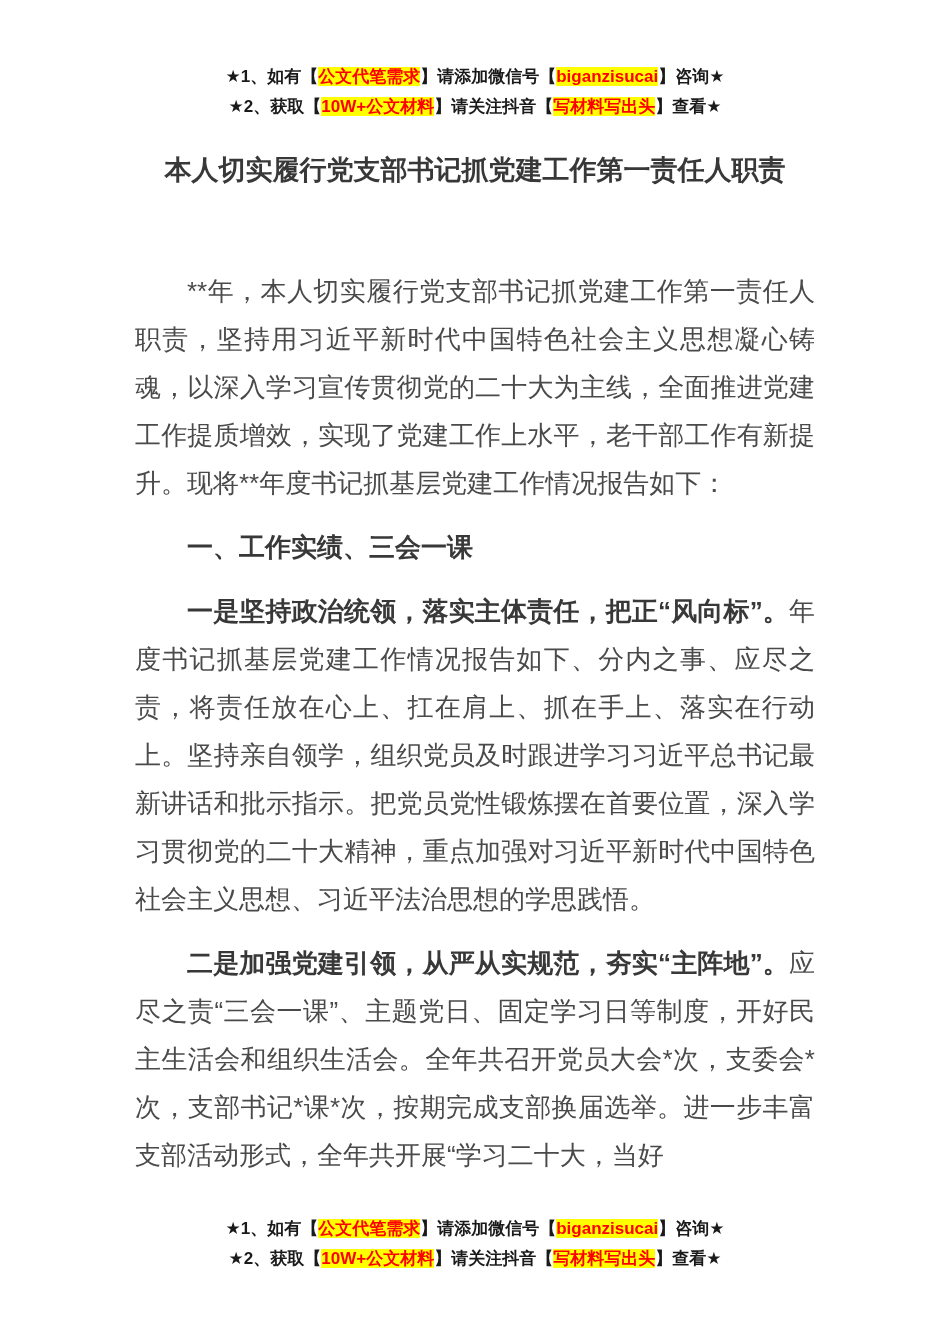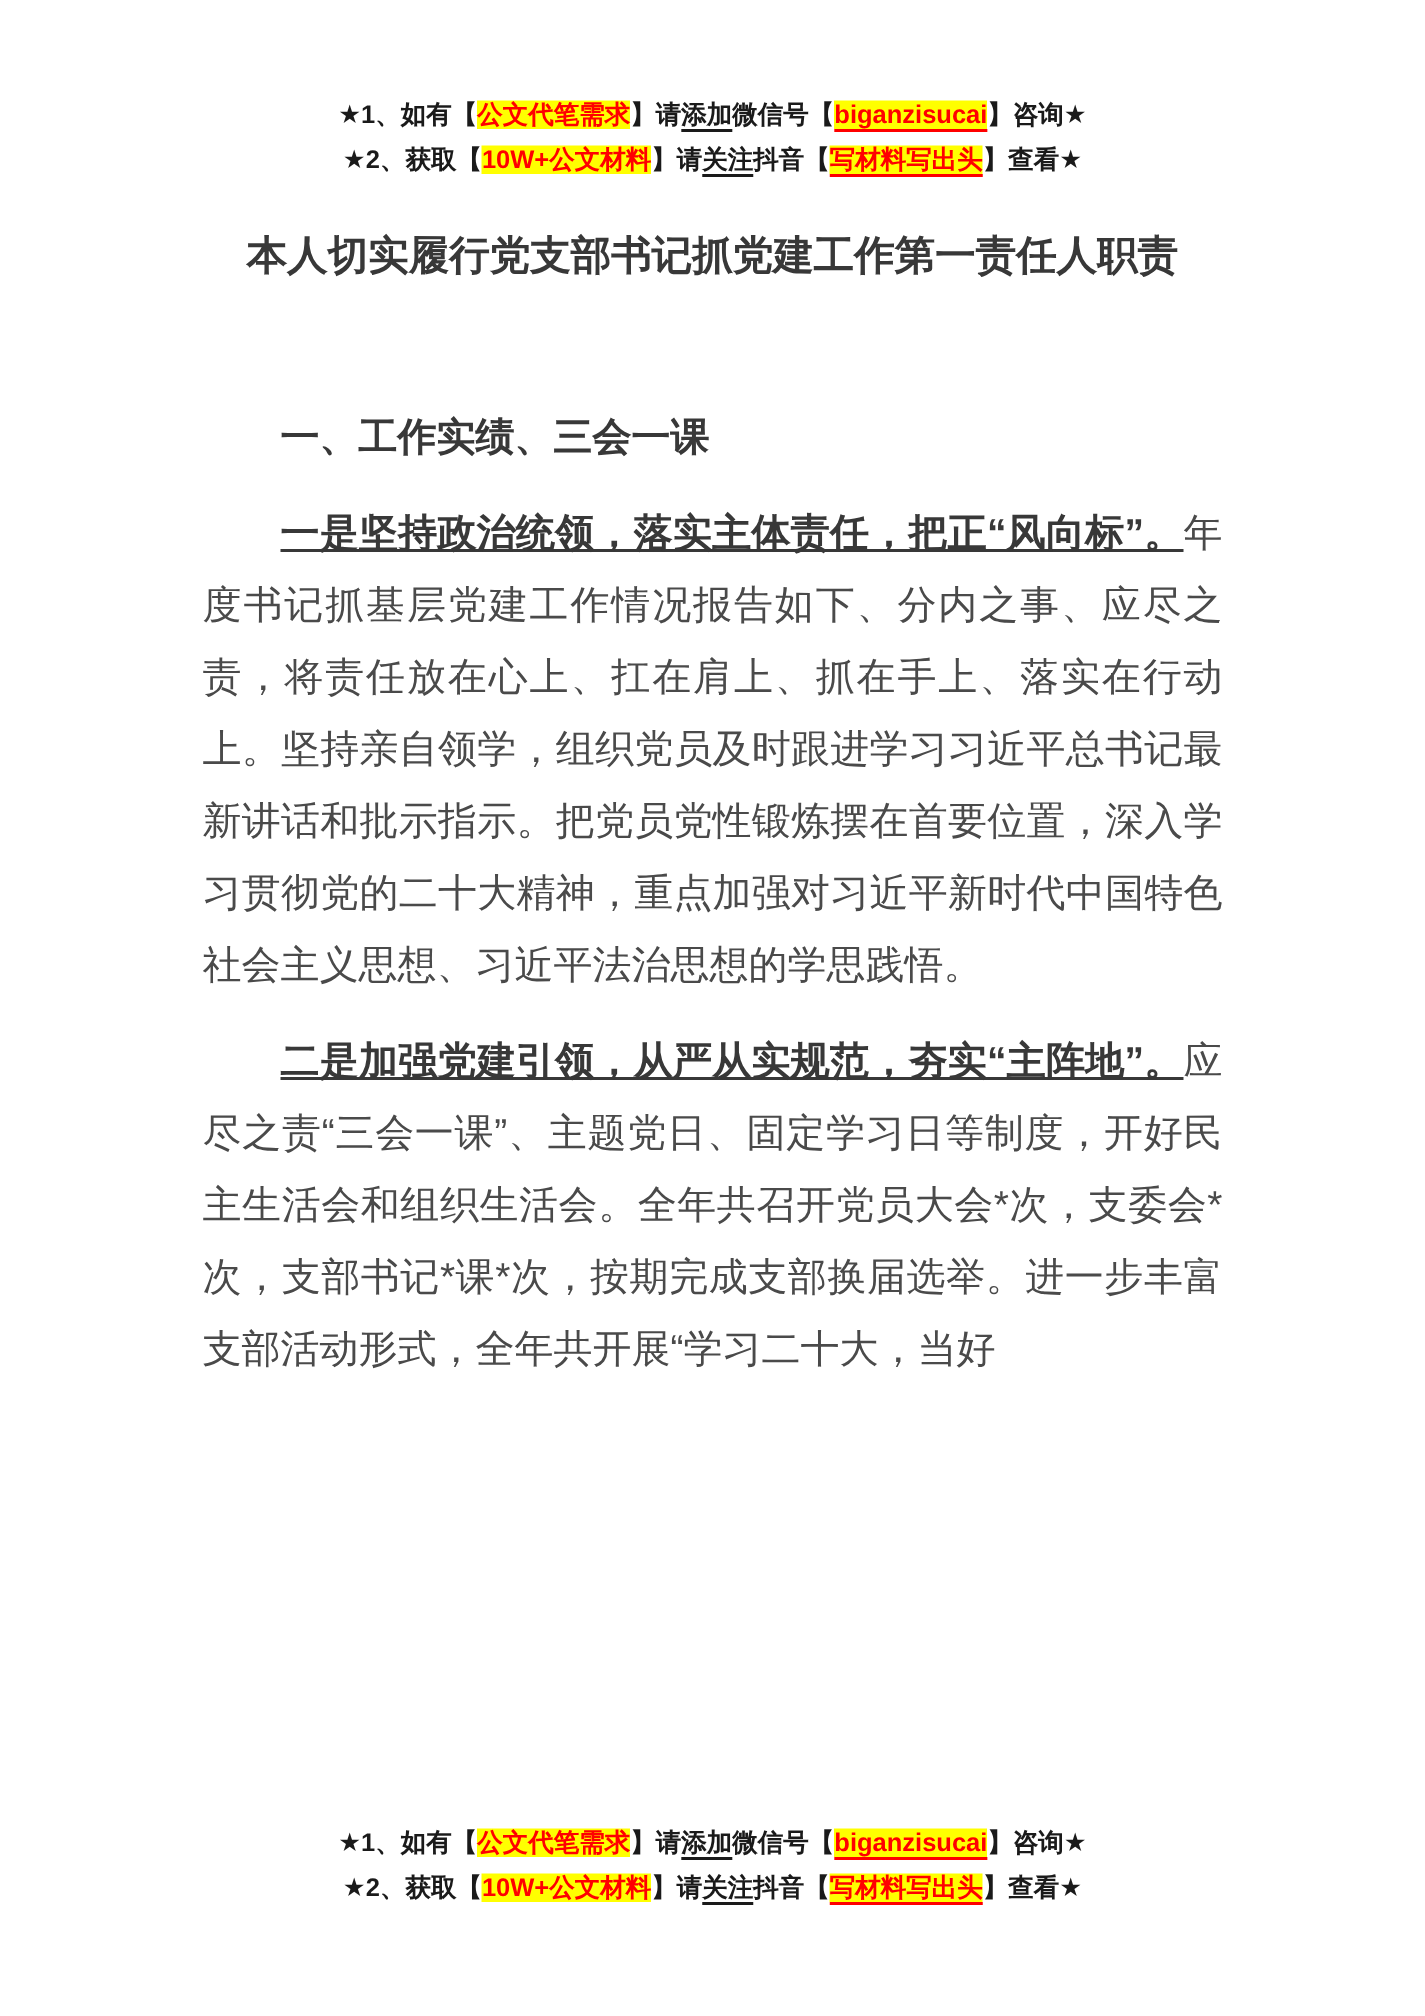--- a/index.html
+++ b/index.html
@@ -25,21 +25,20 @@
   .banner--top { top: 62px; }
   .banner--bottom { top: 1214px; }
   .banner .line { display: block; }
   .run-plain { color: inherit; }
   .run-hl, .run-hl-u {
     background: var(--hl-yellow, #ffff00);
     color: var(--accent-red, #ff0000);
     margin-top: 30px;
   }
   .run-u, .run-hl-u {
-    text-decoration: underline;
     text-decoration-thickness: 2px;
     text-underline-offset: 4px;
   }
   
   .doc-title {
     position: absolute;
     top: 151px;
     left: 95px;
     right: 95px;
     margin: 0;
@@ -68,36 +67,36 @@
     font-size: 26px;
     line-height: 48px;
     margin: 0 0 16px 0;
     text-indent: 2em;
     font-weight: 700;
     color: var(--bold-color, #383838);
   }
   .doc-body .lead {
     font-weight: 700;
     color: var(--bold-color, #383838);
-    text-decoration: underline;
   }
 </style>
 </head>
 <body>
 
 <div class="page">
 
   <div class="banner banner--top">
     <span class="line"><span class="run-plain">★1、如有【</span><span class="run-hl">公文代笔需求</span><span class="run-plain">】请</span><span class="run-u">添加</span><span class="run-plain">微信号【</span><span class="run-hl-u">biganzisucai</span><span class="run-plain">】咨询★</span></span>
     <span class="line"><span class="run-plain">★2、获取【</span><span class="run-hl">10W+公文材料</span><span class="run-plain">】请</span><span class="run-u">关注</span><span class="run-plain">抖音【</span><span class="run-hl-u">写材料写出头</span><span class="run-plain">】查看★</span></span>
   </div>
 
   <h1 class="doc-title">本人切实履行党支部书记抓党建工作第一责任人职责</h1>
 
   <div class="doc-body">
+    <p>**年，本人切实履行党支部书记抓党建工作第一责任人职责，坚持用习近平新时代中国特色社会主义思想凝心铸魂，以深入学习宣传贯彻党的二十大为主线，全面推进党建工作提质增效，实现了党建工作上水平，老干部工作有新提升。现将**年度书记抓基层党建工作情况报告如下：</p>
 
     <div class="section-heading">一、工作实绩、三会一课</div>
 
     <p><span class="lead">一是坚持政治统领，落实主体责任，把正“风向标”。</span><span>年度书记抓基层党建工作情况报告如下、分内之事、应尽之责，将责任放在心上、扛在肩上、抓在手上、落实在行动上。坚持亲自领学，组织党员及时跟进学习习近平总书记最新讲话和批示指示。把党员党性锻炼摆在首要位置，深入学习贯彻党的二十大精神，重点加强对习近平新时代中国特色社会主义思想、习近平法治思想的学思践悟。</span></p>
 
     <p><span class="lead">二是加强党建引领，从严从实规范，夯实“主阵地”。</span><span>应尽之责“三会一课”、主题党日、固定学习日等制度，开好民主生活会和组织生活会。全年共召开党员大会*次，支委会* 次，支部书记*课*次，按期完成支部换届选举。进一步丰富支部活动形式，全年共开展“学习二十大，当好</span></p>
   </div>
 
   <div class="banner banner--bottom">
     <span class="line"><span class="run-plain">★1、如有【</span><span class="run-hl">公文代笔需求</span><span class="run-plain">】请</span><span class="run-u">添加</span><span class="run-plain">微信号【</span><span class="run-hl-u">biganzisucai</span><span class="run-plain">】咨询★</span></span>

